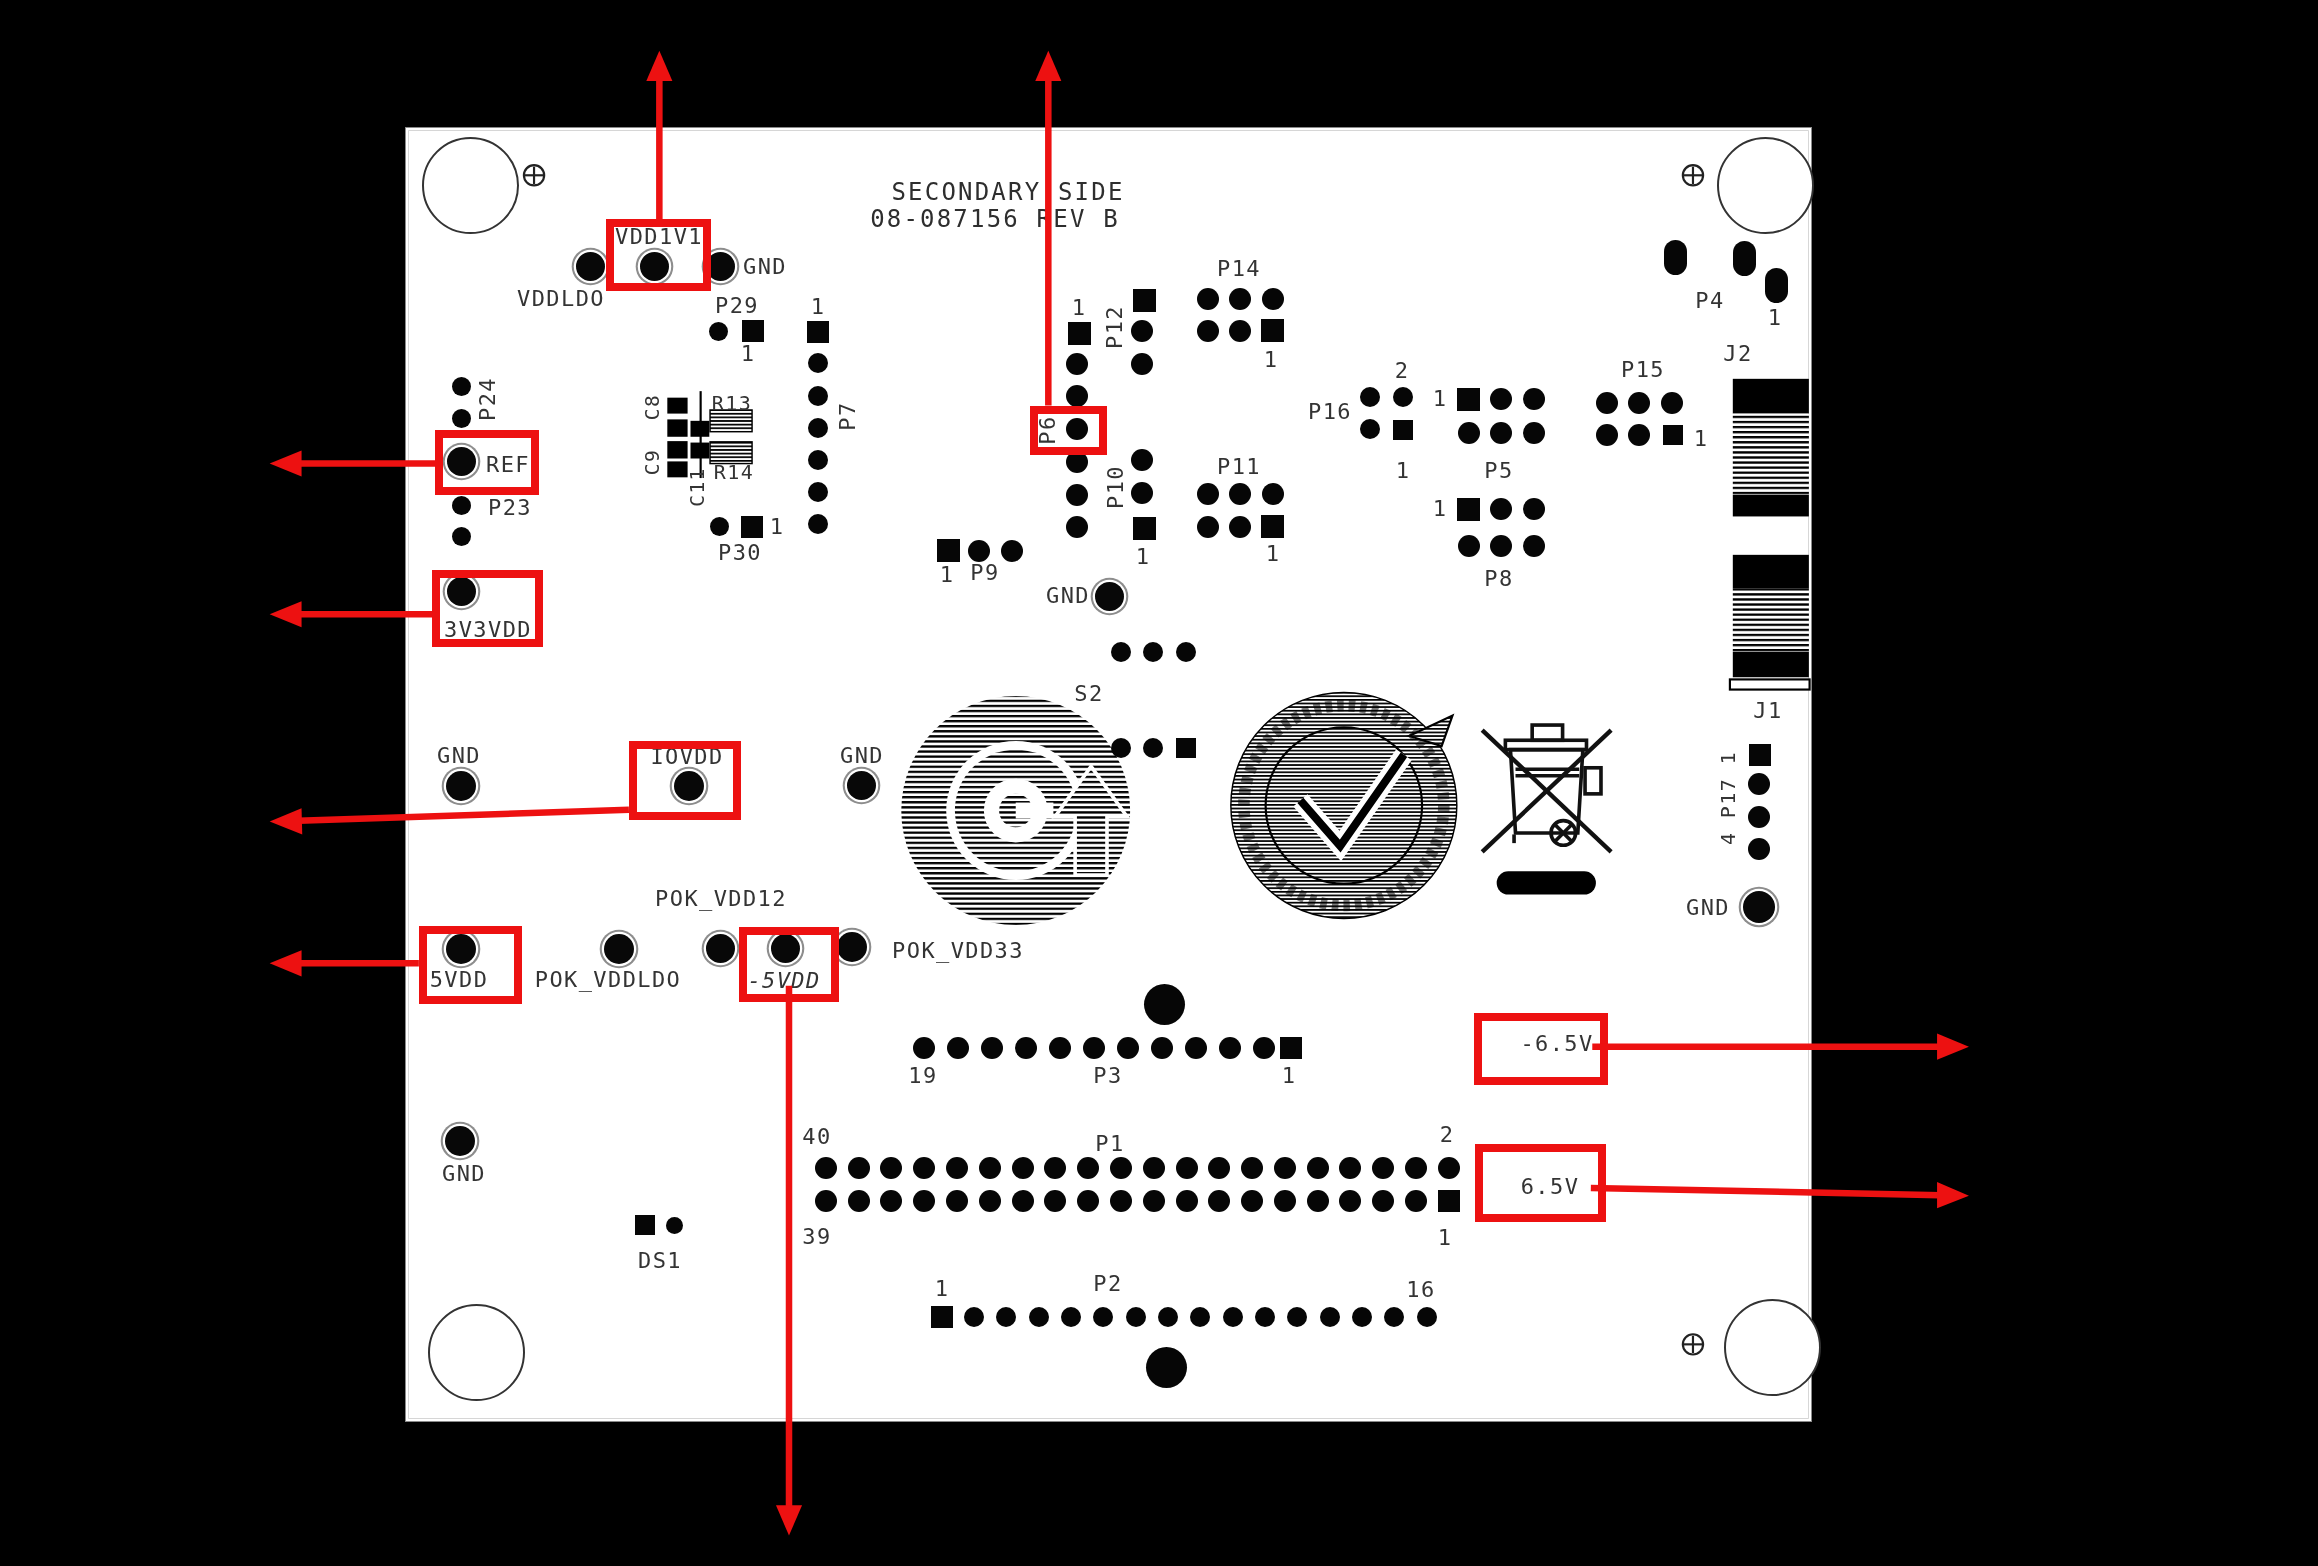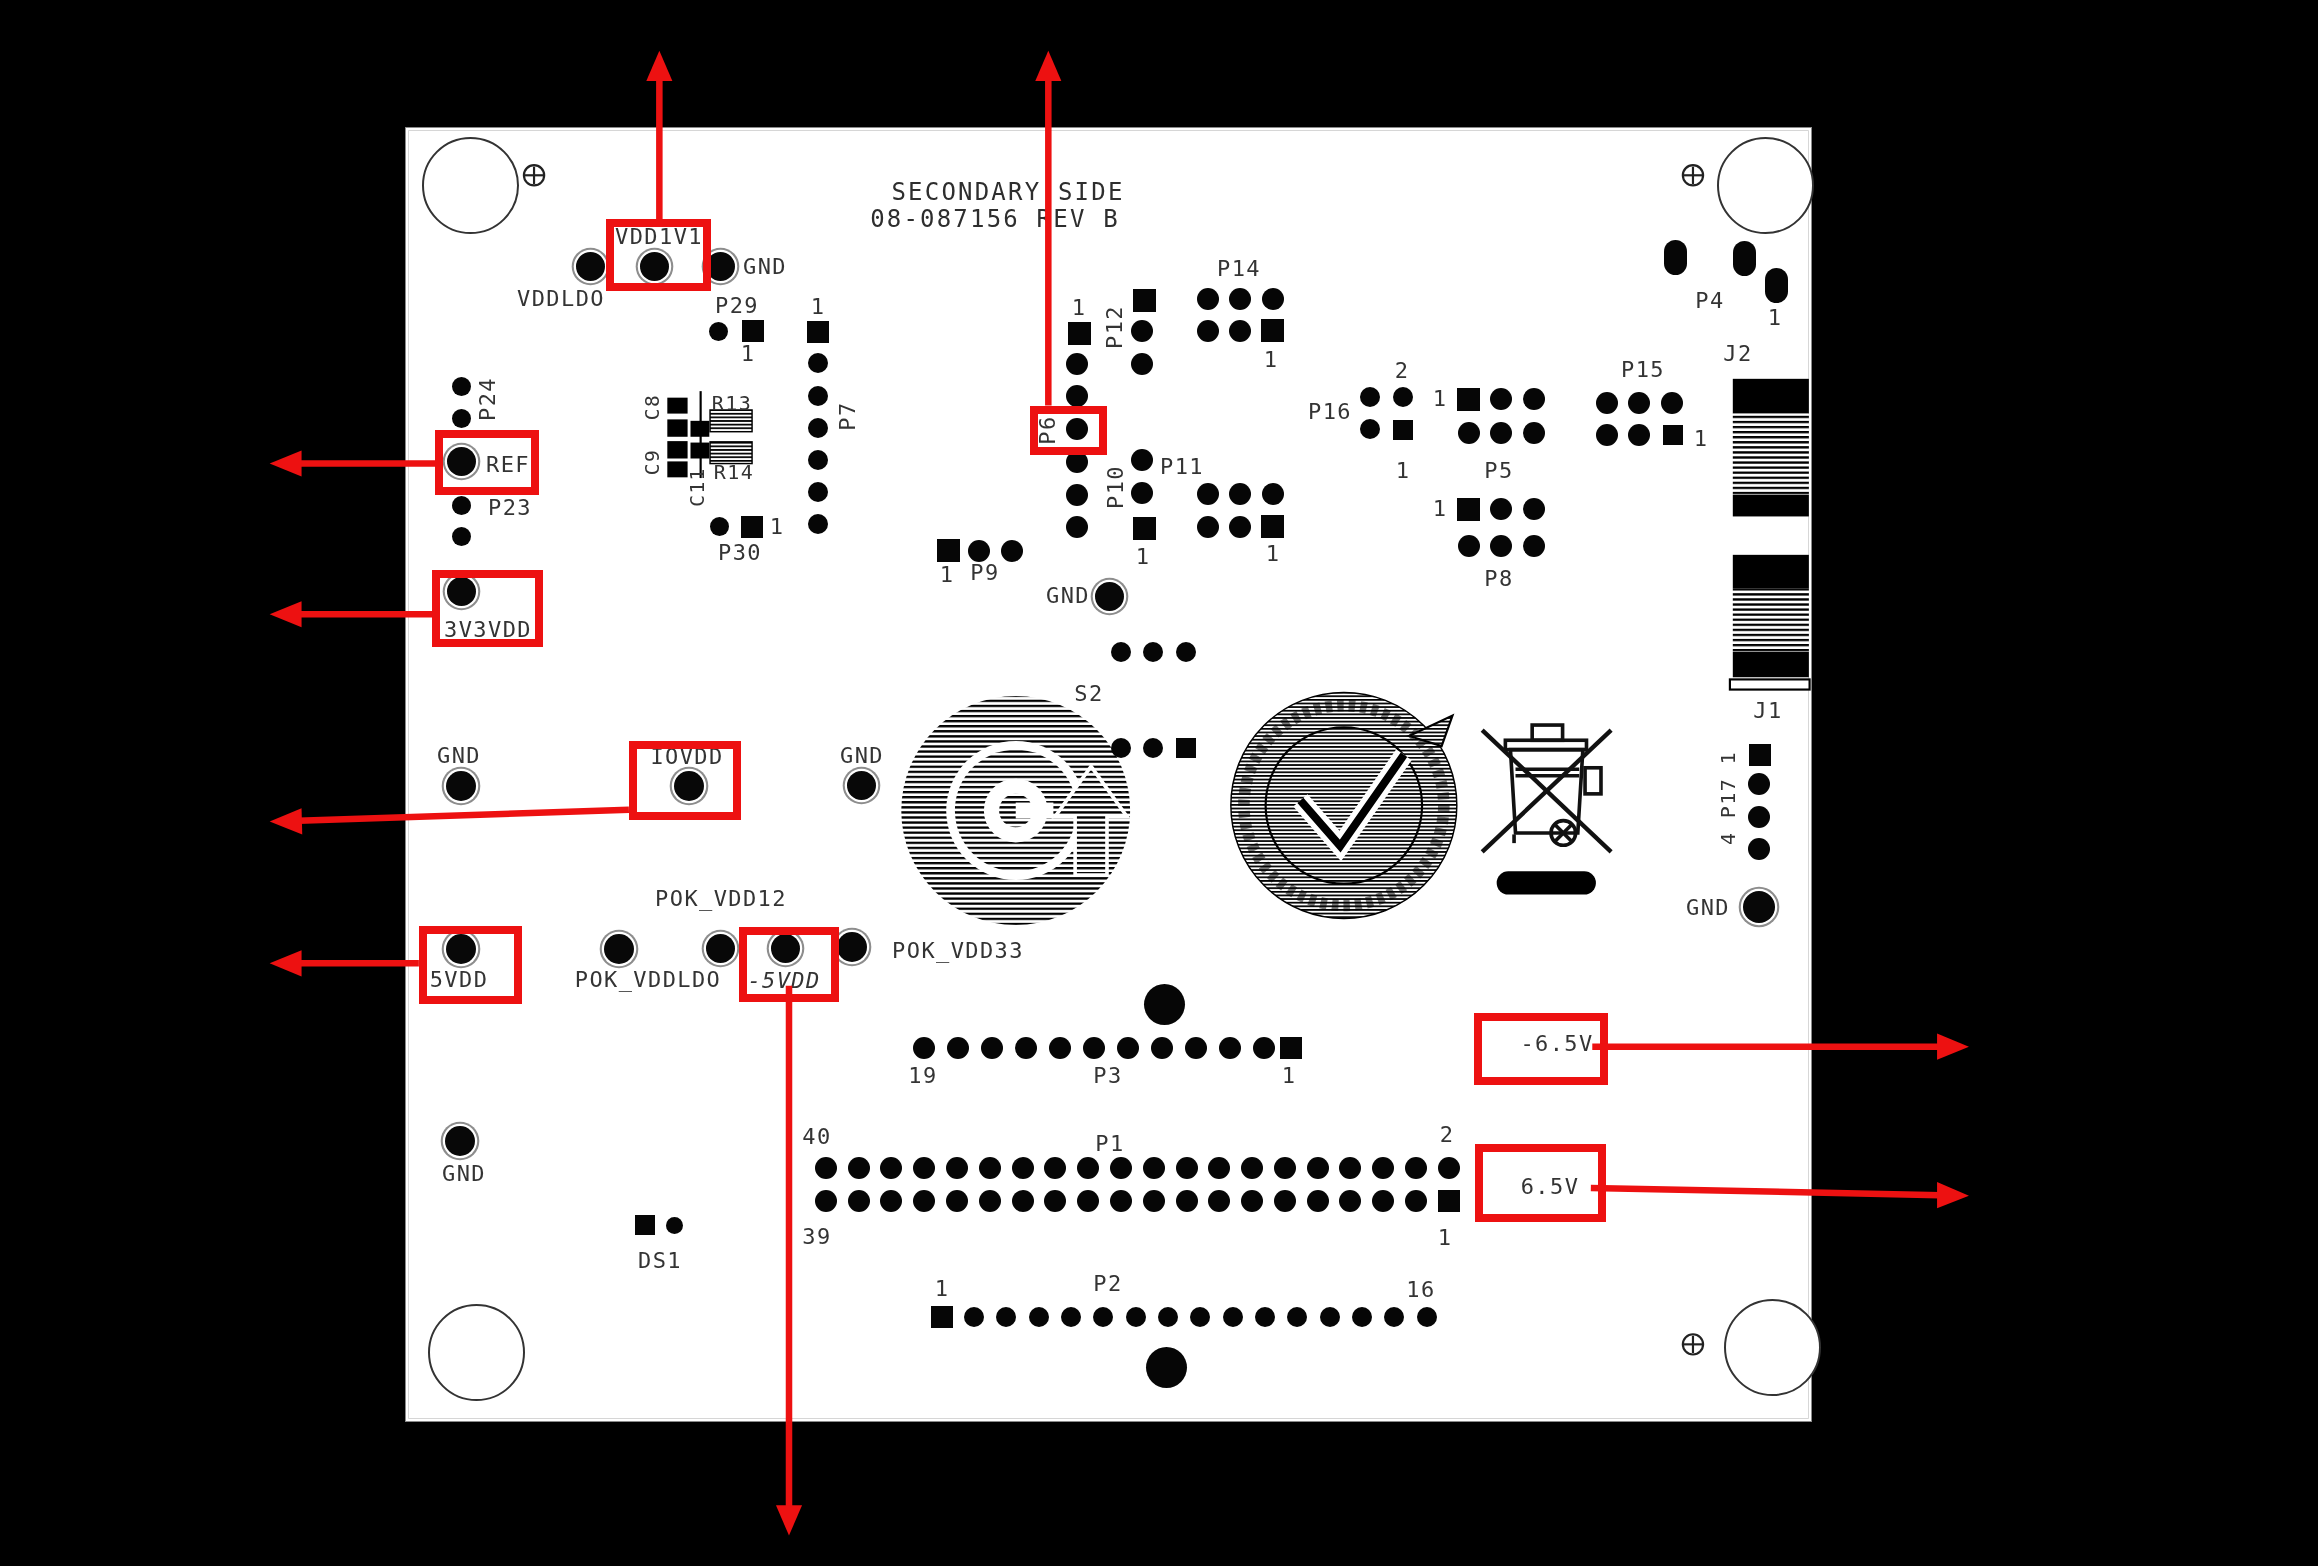--- a/index.html
+++ b/index.html
@@ -312,21 +312,21 @@
   <div class="lbl rot" style="left:1047px;top:430px;">P6</div>
   <div class="lbl rot" style="left:1114px;top:327px;">P12</div>
   <div class="lbl rot" style="left:1115px;top:487px;">P10</div>
   <div class="lbl" style="left:1143px;top:556px;">1</div>
   <div class="lbl" style="left:947px;top:574px;">1</div>
   <div class="lbl" style="left:985px;top:572px;">P9</div>
   <div class="lbl" style="left:1068px;top:595px;">GND</div>
 
   <div class="lbl" style="left:1239px;top:268px;">P14</div>
   <div class="lbl" style="left:1271px;top:359px;">1</div>
-  <div class="lbl" style="left:1182px;top:466px;">P11</div>
+  <div class="lbl" style="left:1239px;top:466px;">P11</div>
   <div class="lbl" style="left:1273px;top:553px;">1</div>
   <div class="lbl" style="left:1330px;top:411px;">P16</div>
   <div class="lbl" style="left:1402px;top:370px;">2</div>
   <div class="lbl" style="left:1403px;top:470px;">1</div>
   <div class="lbl" style="left:1440px;top:398px;">1</div>
   <div class="lbl" style="left:1499px;top:470px;">P5</div>
   <div class="lbl" style="left:1440px;top:508px;">1</div>
   <div class="lbl" style="left:1499px;top:578px;">P8</div>
   <div class="lbl" style="left:1643px;top:369px;">P15</div>
   <div class="lbl" style="left:1701px;top:438px;">1</div>
@@ -339,21 +339,21 @@
   <div class="lbl" style="left:1708px;top:907px;">GND</div>
 
   <div class="lbl" style="left:1089px;top:693px;">S2</div>
 
   <div class="lbl" style="left:459px;top:755px;">GND</div>
   <div class="lbl" style="left:687px;top:756px;">IOVDD</div>
   <div class="lbl" style="left:862px;top:755px;">GND</div>
 
   <div class="lbl" style="left:721px;top:898px;text-align:right;">POK_VDD12</div>
   <div class="lbl" style="left:459px;top:979px;">5VDD</div>
-  <div class="lbl" style="left:608px;top:979px;margin-left:40px;">POK_VDDLDO</div>
+  <div class="lbl" style="left:608px;top:979px;">POK_VDDLDO</div>
   <div class="lbl" style="left:784px;top:980px;font-style:italic;">-5VDD</div>
   <div class="lbl" style="left:958px;top:950px;">POK_VDD33</div>
 
   <div class="lbl" style="left:923px;top:1075px;">19</div>
   <div class="lbl" style="left:1108px;top:1075px;">P3</div>
   <div class="lbl" style="left:1289px;top:1075px;">1</div>
 
   <div class="lbl" style="left:817px;top:1136px;">40</div>
   <div class="lbl" style="left:1110px;top:1143px;">P1</div>
   <div class="lbl" style="left:1447px;top:1134px;">2</div>

